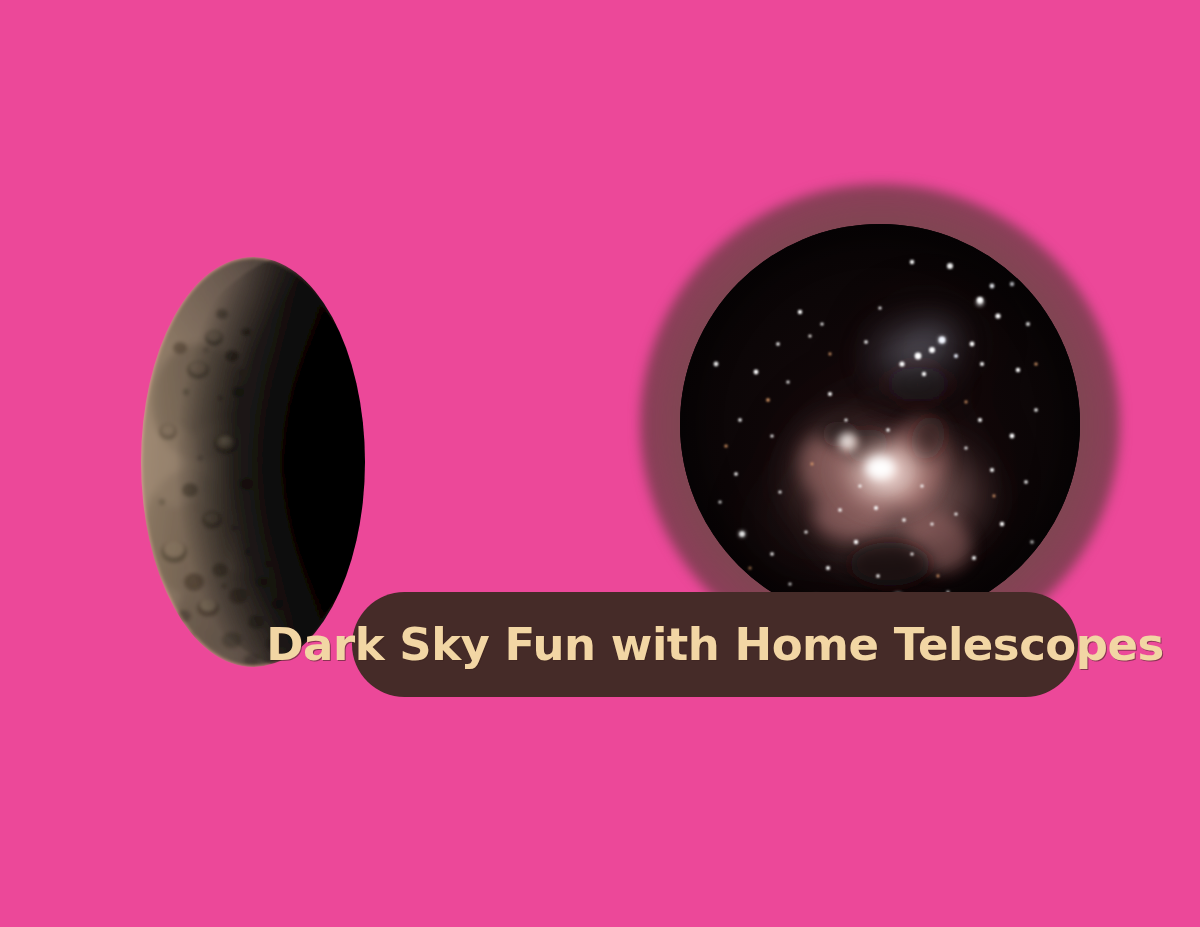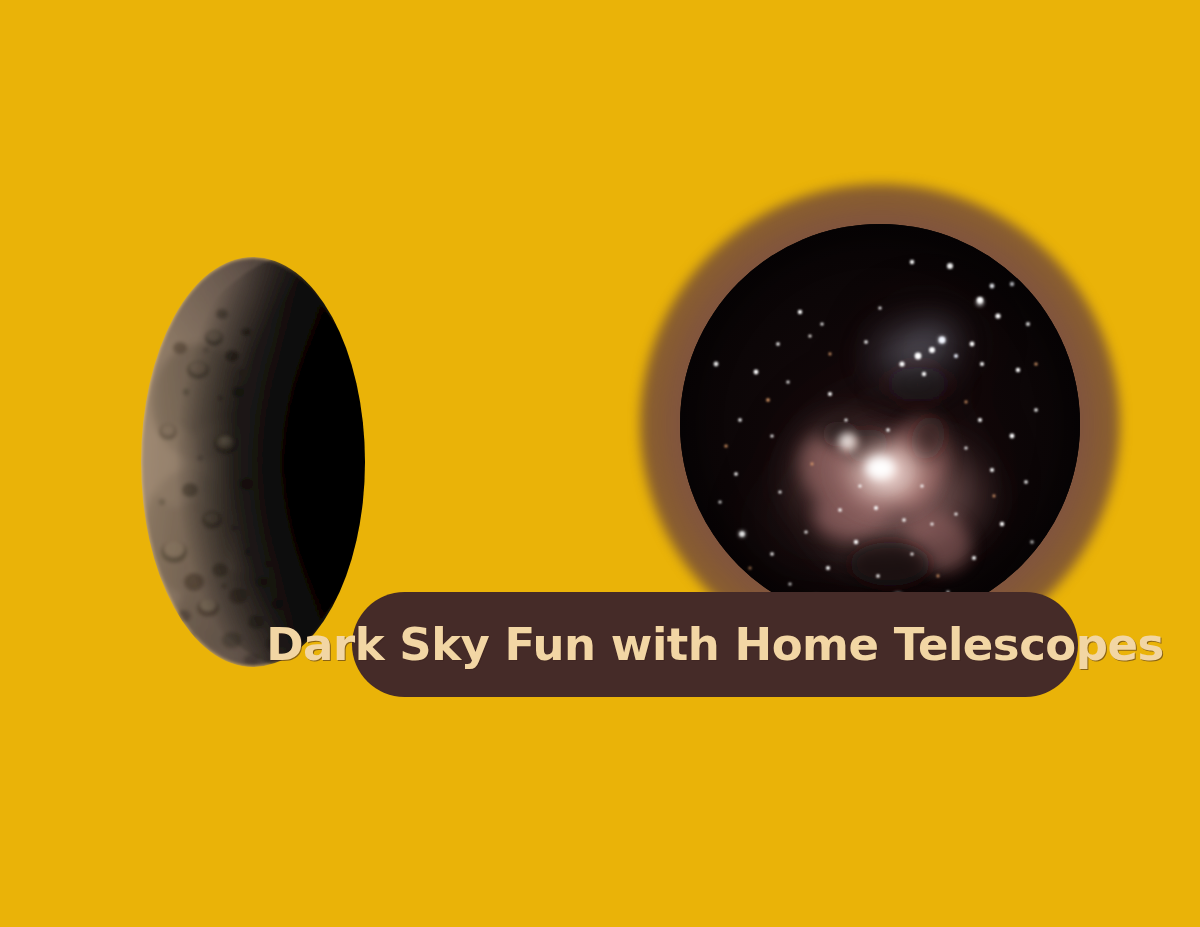--- a/index.html
+++ b/index.html
@@ -8,21 +8,21 @@
     padding: 0;
     background: #000000;
   }
   body {
     font-family: "DejaVu Sans", sans-serif;
   }
   .poster {
     position: relative;
     width: 1200px;
     height: 927px;
-    background: #eab308;
+    background: #ec4899;
     overflow: hidden;
     text-align: right;
   }
 
   
   .moon-wrap {
     position: absolute;
     left: 128px;
     top: 252px;
     width: 250px;

